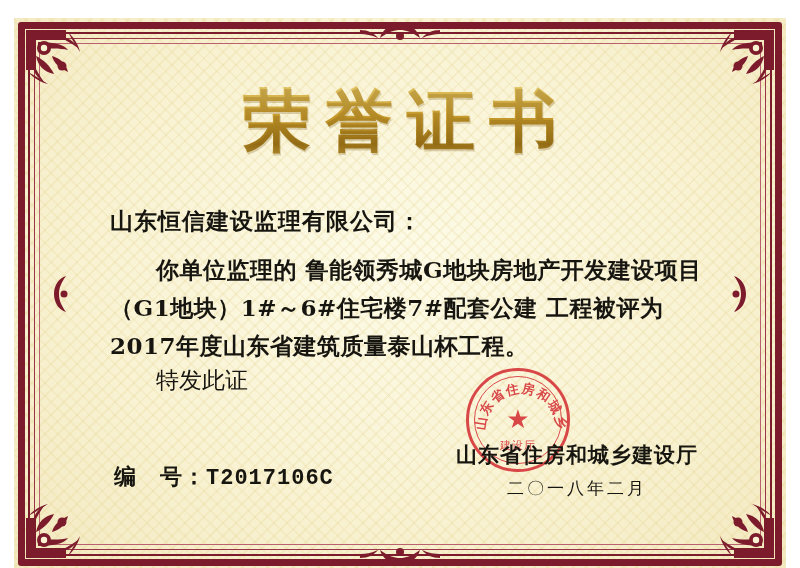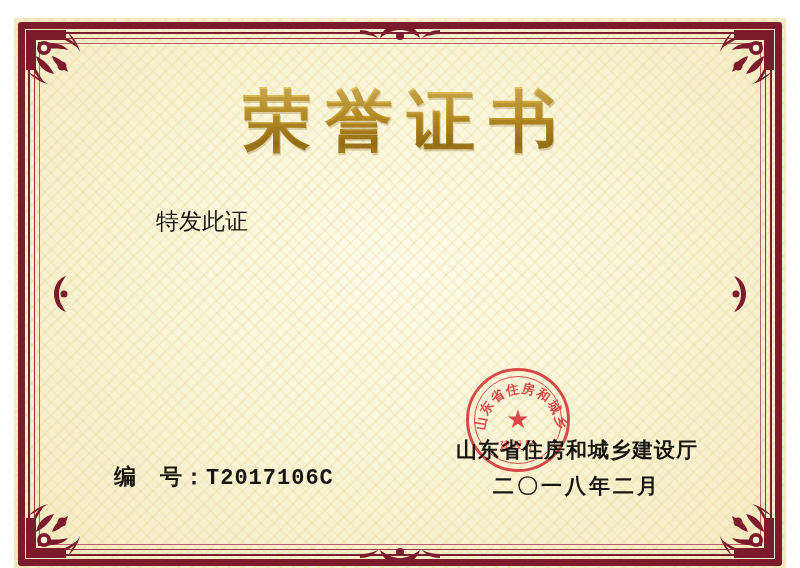--- a/index.html
+++ b/index.html
@@ -161,22 +161,22 @@
     font-family: "DejaVu Serif", "Liberation Serif", serif;
     margin-top: 20px;
   }
   .issuer {
     font-size: 21px;
     font-weight: bold;
     letter-spacing: 1px;
   }
   .issue-date {
     margin-top: 8px;
-    font-size: 21px;
-    font-weight: bold;
+    font-size: 17px;
+    font-weight: normal;
     letter-spacing: 3px;
   }
 
   
   .seal {
     position: absolute;
     right: 176px;
     bottom: 62px;
     width: 104px;
     height: 104px;
@@ -335,20 +335,26 @@
         <circle cx="45" cy="12" r="3.5"></circle>
       </g>
     </svg>
   </div>
 
   <div class="content">
 
     <div class="title">荣誉证书</div>
 
     <div class="body-text">
+      <div class="salutation">山东恒信建设监理有限公司：</div>
+      <div class="para">
+        <span>你单位监理的</span>
+        <span class="project">鲁能领秀城G地块房地产开发建设项目（G1地块）1#～6#住宅楼7#配套公建</span>
+        <span>工程被评为2017年度山东省建筑质量泰山杯工程。</span>
+      </div>
       <div class="closing">特发此证</div>
     </div>
 
     <div class="footer-left">
       <span>编　号：</span><span>T2017106C</span>
     </div>
 
     <div class="seal">
       <div class="ring"></div>
       <svg class="arc" viewBox="0 0 104 104" xmlns="http://www.w3.org/2000/svg">

